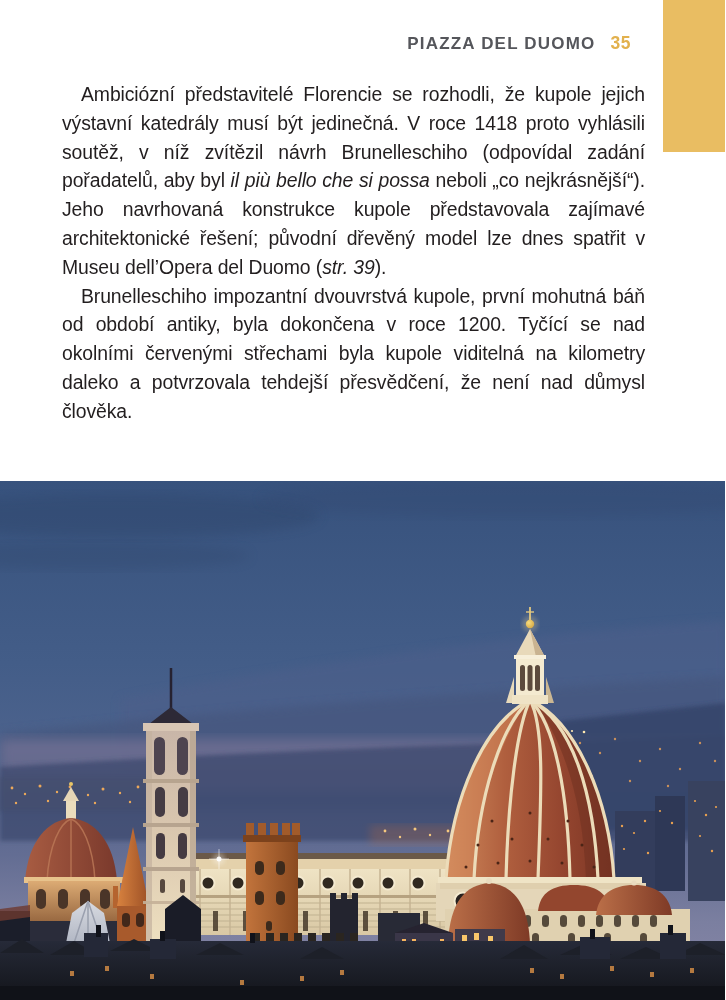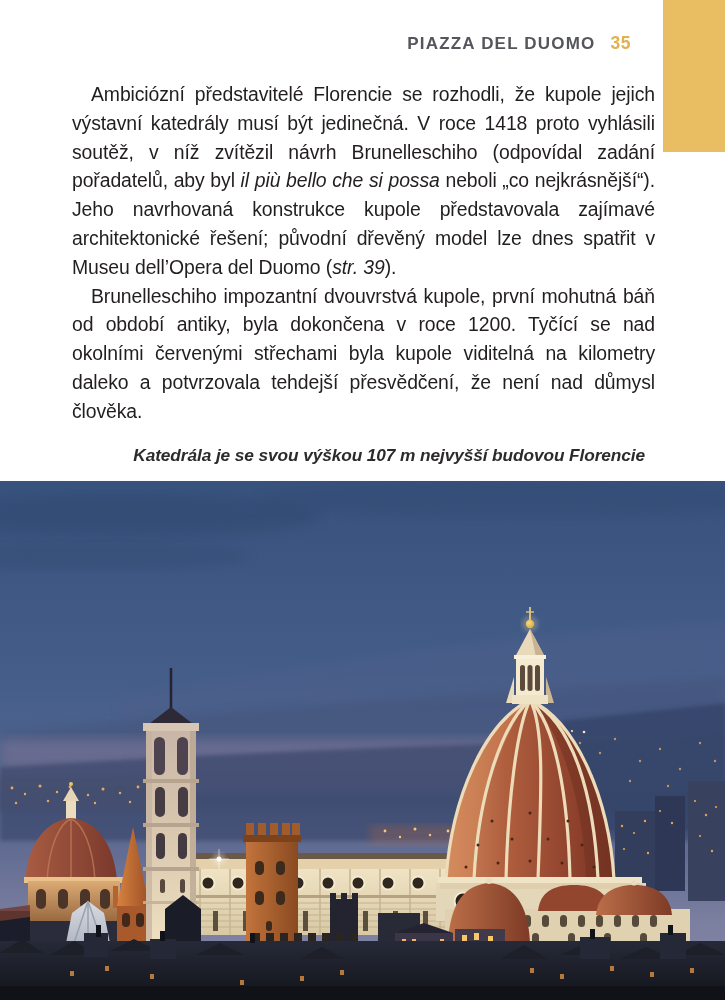--- a/index.html
+++ b/index.html
@@ -10,21 +10,21 @@
   
   .header{position:absolute;top:33px;left:0;right:94px;text-align:right;white-space:nowrap;}
   .chapter-title{
     font-size:17px;font-weight:bold;letter-spacing:1.2px;color:var(--header-gray);
   }
   .page-number{
     font-size:17.5px;font-weight:bold;color:var(--page-number-gold);margin-left:15px;letter-spacing:.5px;
   }
   .gold-tab{position:absolute;top:0;left:663px;width:63px;height:152px;background:var(--accent-gold);}
   
-  .article{position:absolute;top:80px;left:72px;width:583px;color:var(--body-text);}
+  .article{position:absolute;top:80px;left:62px;width:583px;color:var(--body-text);}
   .article p{
     margin:0;font-size:19.4px;line-height:28.8px;text-align:justify;text-indent:19px;
     letter-spacing:-0.1px;
   }
   .article i{font-style:italic;}
   
   .caption{
     position:absolute;top:445px;left:62px;right:80px;text-align:right;
     font-size:17.3px;font-weight:bold;font-style:italic;color:var(--caption-text);
     letter-spacing:-0.1px;
@@ -41,21 +41,20 @@
   <div class="header">
     <span class="chapter-title">PIAZZA DEL DUOMO</span><span class="page-number">35</span>
   </div>
   <div class="gold-tab"></div>
 
   <div class="article">
     <p><span>Ambiciózní představitelé Florencie se rozhodli, že kupole jejich výstavní katedrály musí být jedinečná. V roce 1418 proto vyhlásili soutěž, v níž zvítězil návrh Brunelleschiho (odpovídal zadání pořadatelů, aby byl </span><i>il più bello che si possa</i><span> neboli „co nejkrásnější“). Jeho navrhovaná konstrukce kupole představovala zajímavé architektonické řešení; původní dřevěný model lze dnes spatřit v Museu dell’Opera del Duomo (</span><i>str. 39</i><span>).</span></p>
     <p>Brunelleschiho impozantní dvouvrstvá kupole, první mohutná báň od období antiky, byla dokončena v roce 1200. Tyčící se nad okolními červenými střechami byla kupole viditelná na kilometry daleko a potvrzovala tehdejší přesvědčení, že není nad důmysl člověka.</p>
   </div>
 
-  <div class="caption">Katedrála je se svou výškou 107 m nejvyšší budovou Florencie</div>
 
   <figure class="photo">
   <svg width="726" height="519" viewBox="0 0 726 519" xmlns="http://www.w3.org/2000/svg">
     <defs>
       <linearGradient id="sky" x1="0" y1="0" x2="0" y2="1">
         <stop offset="0" stop-color="#37527d"></stop>
             <stop offset="0.35" stop-color="#435d88"></stop>
         <stop offset="0.55" stop-color="#4f648e"></stop>
             <stop offset="0.72" stop-color="#636d93"></stop>
         <stop offset="0.85" stop-color="#7b7fa0"></stop>

